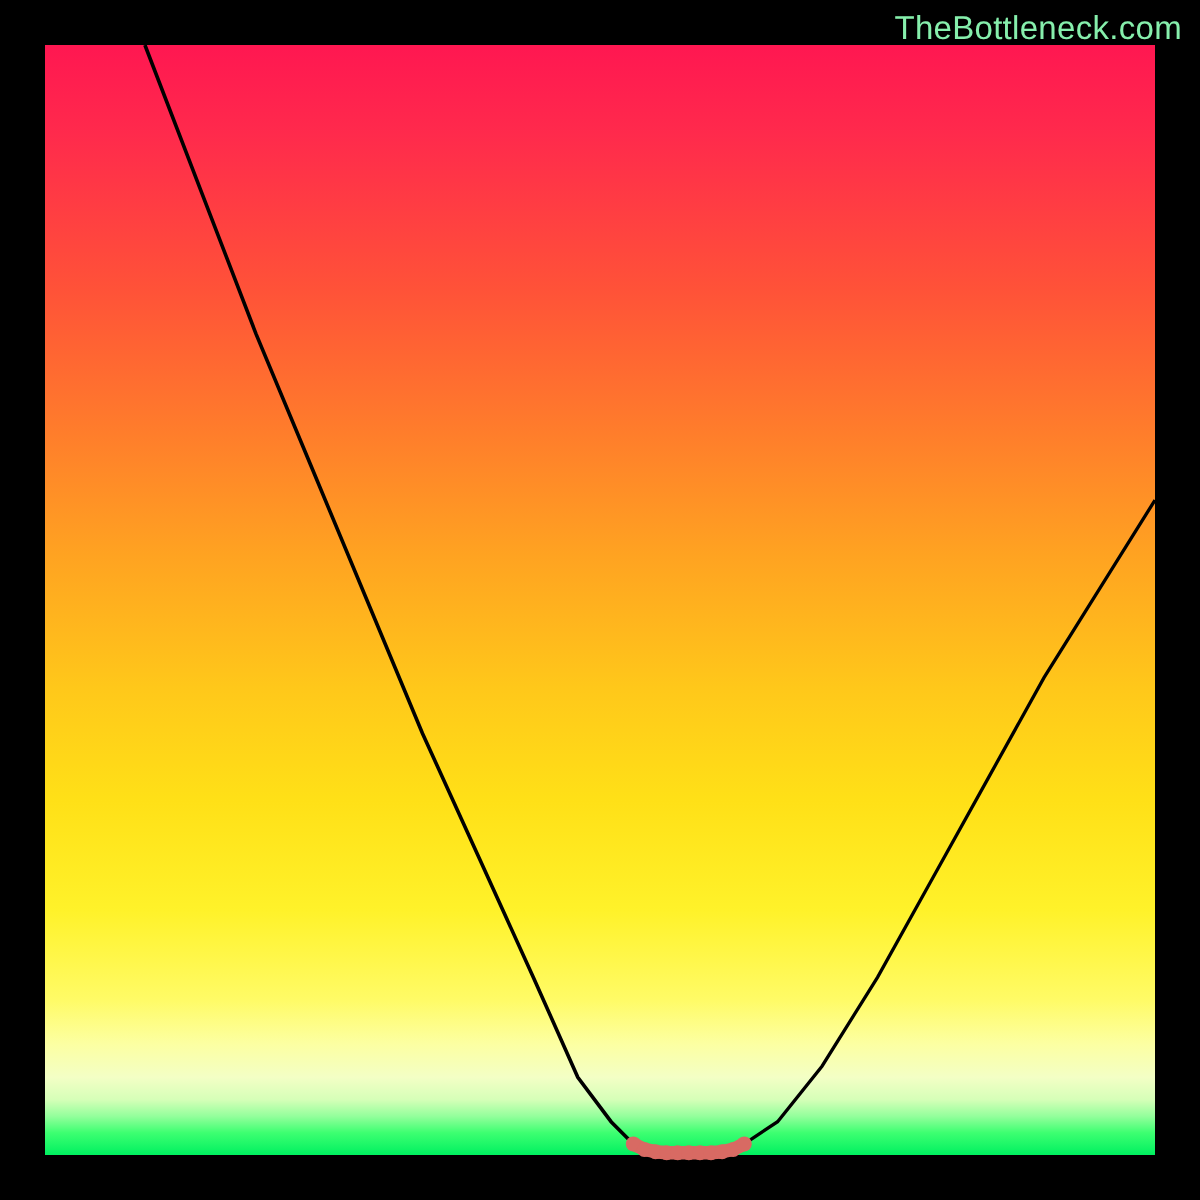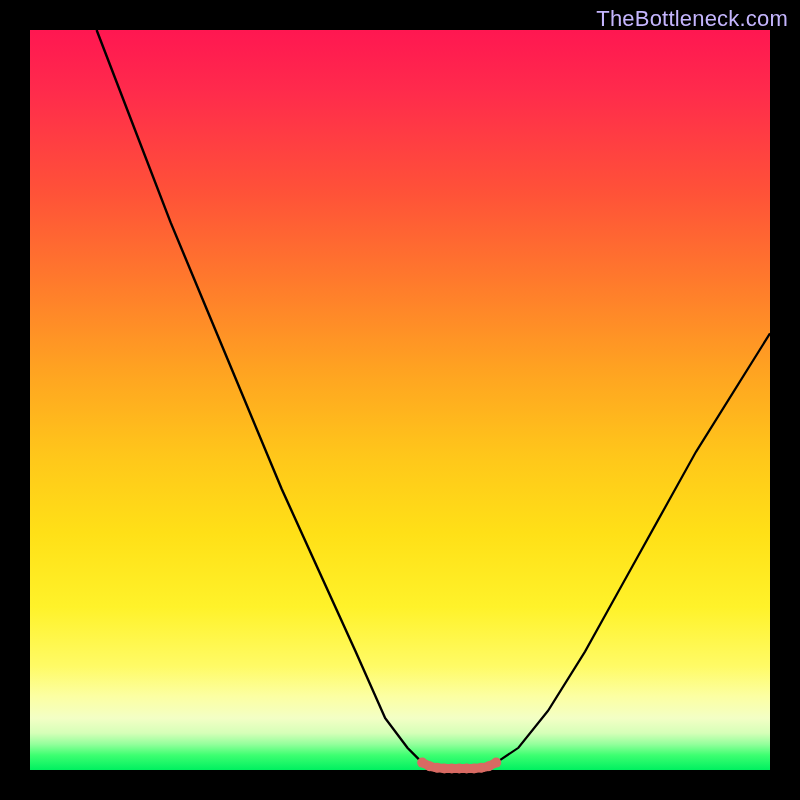--- a/index.html
+++ b/index.html
@@ -42,21 +42,21 @@
       #d6ffb8 95%,
       #94ff9c 96.5%,
       #3dff71 98%,
       #00f060 100%
     );
   }
   .watermark {
     position: absolute;
     top: 6px;
     right: 12px;
-    color: #c4b5fd;
+    color: #86efac;
     font-size: 22px;
     font-weight: 500;
     letter-spacing: 0.2px;
     user-select: none;
   }
   svg.curve {
     position: absolute;
     left: 0;
     top: 0;
     width: 740px;

